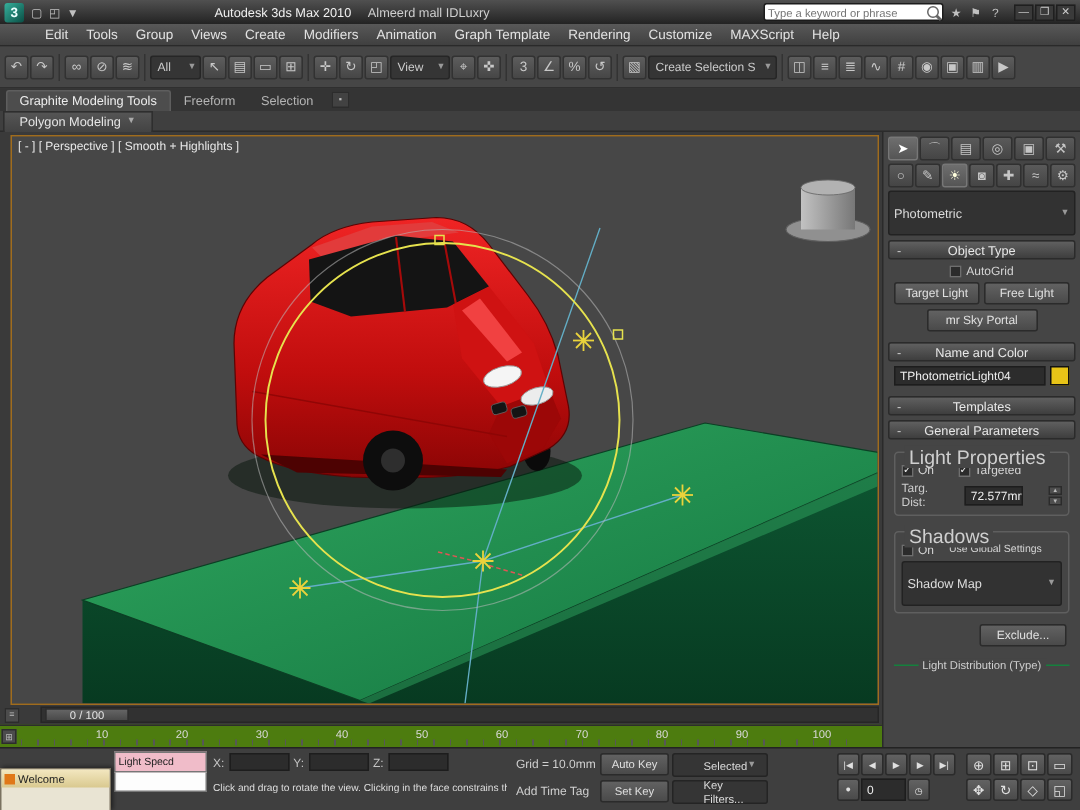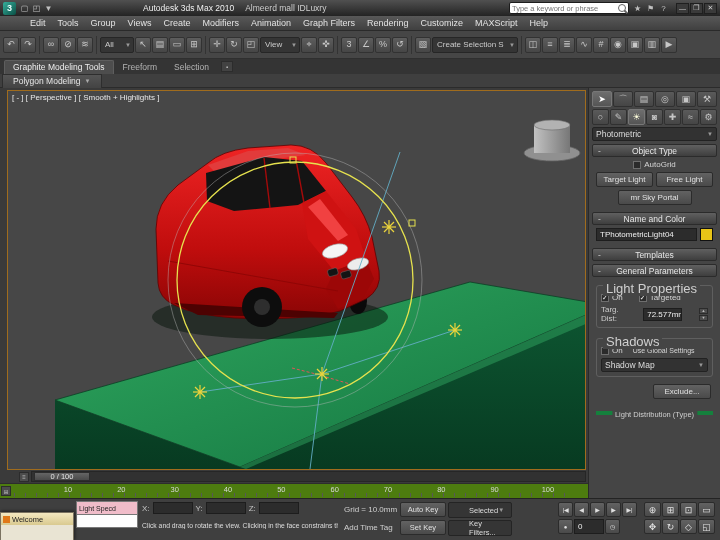--- a/index.html
+++ b/index.html
@@ -43,37 +43,37 @@
 
   
   .main{display:flex;height:410px}
   .left{width:588px;display:flex;flex-direction:column;background:#3a3a3a}
   .vpouter{height:382px;position:relative;padding:2px 0 0 7px}
   .viewport{position:relative;width:579px;height:380px;border:1px solid #a06c1d;background:#474747;overflow:hidden}
   svg.scene{display:block}
   .vplabel{position:absolute;left:4px;top:2px;font-size:8px;color:#e8e8e8;white-space:nowrap}
 
   
-  .timeslider{height:13px;display:flex;align-items:center;gap:2px;padding:1px 2px 1px 19px;background:#3a3a3a}
+  .timeslider{height:13px;display:flex;align-items:center;gap:14px;padding:1px 2px 1px 3px;background:#3a3a3a}
   .minibtn{width:10px;height:10px;background:#4c4c4c;border:1px solid #2c2c2c;color:#bbb;font-size:6px;display:flex;align-items:center;justify-content:center;flex:none}
   .tsgroove{flex:1;height:11px;background:#313131;border:1px solid #262626;position:relative}
   .tshandle{position:absolute;left:2px;top:0;width:56px;height:9px;background:linear-gradient(#656565,#4a4a4a);border:1px solid #2d2d2d;color:#e5e5e5;font-size:7.5px;display:flex;align-items:center;justify-content:center}
   .ruler{height:15px;background:#4d7c0f;border-top:1px solid #2d2d2d;position:relative;color:#d8d8d8;font-size:7.5px;display:flex;align-items:center}
   .ruler .minibtn{margin-left:1px}
   .ticks{position:absolute;left:14px;right:22px;bottom:1px;height:4px;background:repeating-linear-gradient(90deg,#575757 0 1px,transparent 1px 11px)}
   .nums{position:absolute;left:58px;width:500px;top:1px;display:flex;justify-content:space-between}
   .nums span{width:20px;text-align:center}
 
   
   .cmdpanel{width:132px;background:#454545;border-left:1px solid #2a2a2a;padding:3px 3px 0;font-size:8.5px;color:#ccc;overflow:hidden}
   .cp-row{display:flex;gap:1px;margin-bottom:2px}
   .cp-btn{flex:1;height:16px;background:linear-gradient(#5a5a5a,#454545);border:1px solid #303030;border-radius:2px;color:#c6c6c6;font-size:9px;display:flex;align-items:center;justify-content:center}
   .cp-tabs .cp-btn:first-child{background:linear-gradient(#6e6e6e,#555);color:#fff;border-color:#777}
   .cp-cats .cp-btn:nth-child(3){background:linear-gradient(#6e6e6e,#555);color:#ffd;border-color:#777}
-  .cp-drop{height:14px;background:#323232;border:1px solid #222;border-radius:2px;display:flex;align-items:center;justify-content:space-between;padding:0 3px;font-size:8.5px;color:#ddd;margin-bottom:2px}
+  .cp-drop{height:30px;background:#323232;border:1px solid #222;border-radius:2px;display:flex;align-items:center;justify-content:space-between;padding:0 3px;font-size:8.5px;color:#ddd;margin-bottom:2px}
   .cp-drop i{font-style:normal;font-size:6px;color:#999}
   .rollout{margin-top:3px}
   .roll-h{height:13px;background:linear-gradient(#606060,#3e3e3e);border:1px solid #2b2b2b;border-radius:2px;display:flex;align-items:center;justify-content:center;font-size:8.5px;color:#e8e8e8;position:relative}
   .roll-h b{position:absolute;left:5px;font-weight:normal;color:#ccc}
   .roll-b{padding:3px 2px 4px;display:flex;flex-direction:column;gap:3px}
   .chkrow{display:flex;align-items:center;gap:3px;font-size:8px;color:#d5d5d5}
   .chk{width:8px;height:8px;background:#2b2b2b;border:1px solid #6e6e6e;flex:none;display:flex;align-items:center;justify-content:center;color:#eee;font-size:7px;line-height:1}
   .center{justify-content:center}
   .btn{height:15px;background:linear-gradient(#626262,#4a4a4a);border:1px solid #2b2b2b;border-radius:2px;color:#e0e0e0;font-size:8px;display:flex;align-items:center;justify-content:center;white-space:nowrap;overflow:hidden}
   .btn2{display:grid;grid-template-columns:1fr 1fr;gap:3px;padding:0 2px}
@@ -83,21 +83,21 @@
   .namefield{flex:1}
   .swatch{width:13px;height:13px;background:#e8c417;border:1px solid #111;flex:none}
   .listbox{height:54px;background:#575757;border:1px solid #2a2a2a;box-shadow:inset 0 1px 3px rgba(0,0,0,.4);margin:0 2px}
   .group{border:1px solid #5f5f5f;border-radius:3px;margin:5px 2px 2px;padding:7px 4px 4px;position:relative;display:flex;flex-direction:column;gap:3px}
   .grouplabel{position:absolute;top:-5px;left:6px;background:#454545;padding:0 3px;font-size:13px;color:#cfcfcf}
   .tdist{display:flex;align-items:center;gap:17px;font-size:8px}
   .tdist .field{width:52px}
   .spin{display:flex;flex-direction:column;gap:1px}
   .spin span{width:9px;height:6px;background:#4e4e4e;border:1px solid #2b2b2b;color:#bbb;font-size:4px;line-height:1;display:flex;align-items:center;justify-content:center}
   .exclude{width:58px;align-self:flex-end;margin:2px 4px 0 0}
-  .ldist{border-top:4px solid #15803d;margin:9px 2px 0;position:relative;height:10px}
+  .ldist{border-top:1px solid #15803d;margin:9px 2px 0;position:relative;height:10px}
   .ldist span{position:absolute;top:-5px;left:50%;transform:translateX(-50%);background:#454545;padding:0 3px;font-size:7.5px;color:#cfcfcf;white-space:nowrap}
 
   
   .statusbar{height:42px;background:#3f3f3f;border-top:1px solid #232323;position:relative;font-size:8px;color:#ccc}
   .listener{position:absolute;left:76px;top:2px;width:62px}
   .l-pink{height:14px;background:#f0bcc9;border:1px solid #777;color:#222;font-size:7px;display:flex;align-items:center;padding:0 2px;overflow:hidden;white-space:nowrap}
   .l-white{height:13px;background:#fdfdfd;border:1px solid #777;border-top:none}
   .coords{position:absolute;left:142px;top:3px;display:flex;align-items:center;gap:3px}
   .coords .field{width:40px;height:12px}
   .coords b{font-weight:normal;color:#c5c5c5;font-size:8px}
@@ -150,21 +150,21 @@
   </header>
 
   <nav class="menubar">
       <span>Edit</span>
       <span>Tools</span>
       <span>Group</span>
       <span>Views</span>
       <span>Create</span>
       <span>Modifiers</span>
       <span>Animation</span>
-      <span>Graph Filters</span>
+      <span>Graph Template</span>
       <span>Rendering</span>
       <span>Customize</span>
       <span>MAXScript</span>
       <span>Help</span>
     </nav>
 
   <div class="toolbar">
     <span style="display:flex;gap:1px">
         <span class="tbtn">↶</span>
         <span class="tbtn">↷</span>

